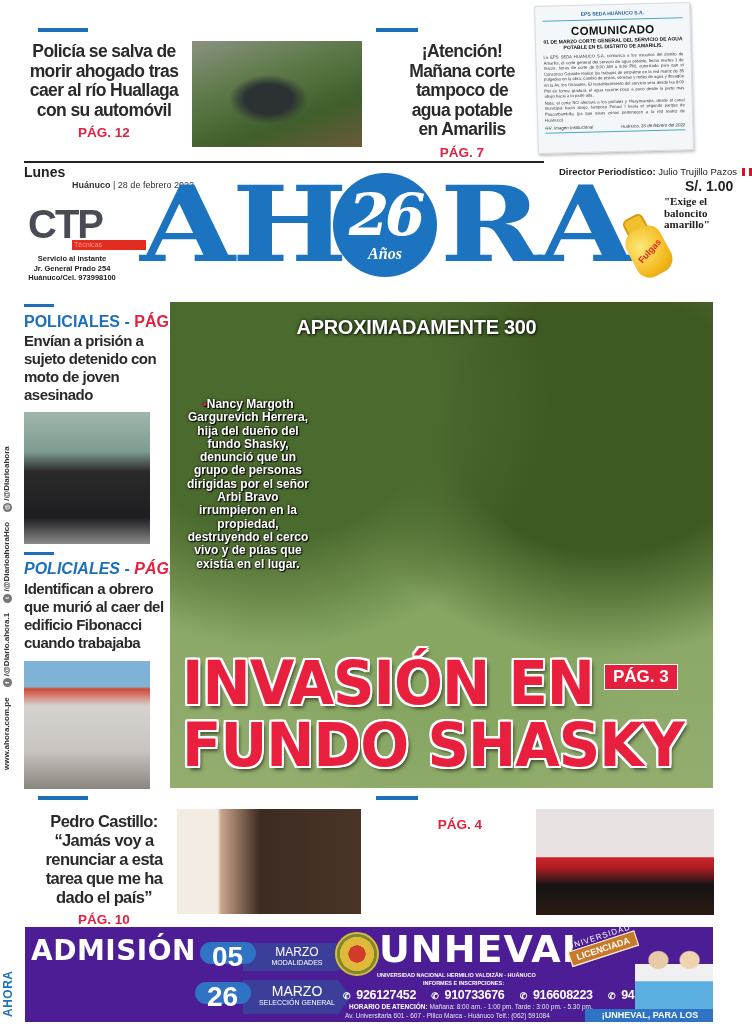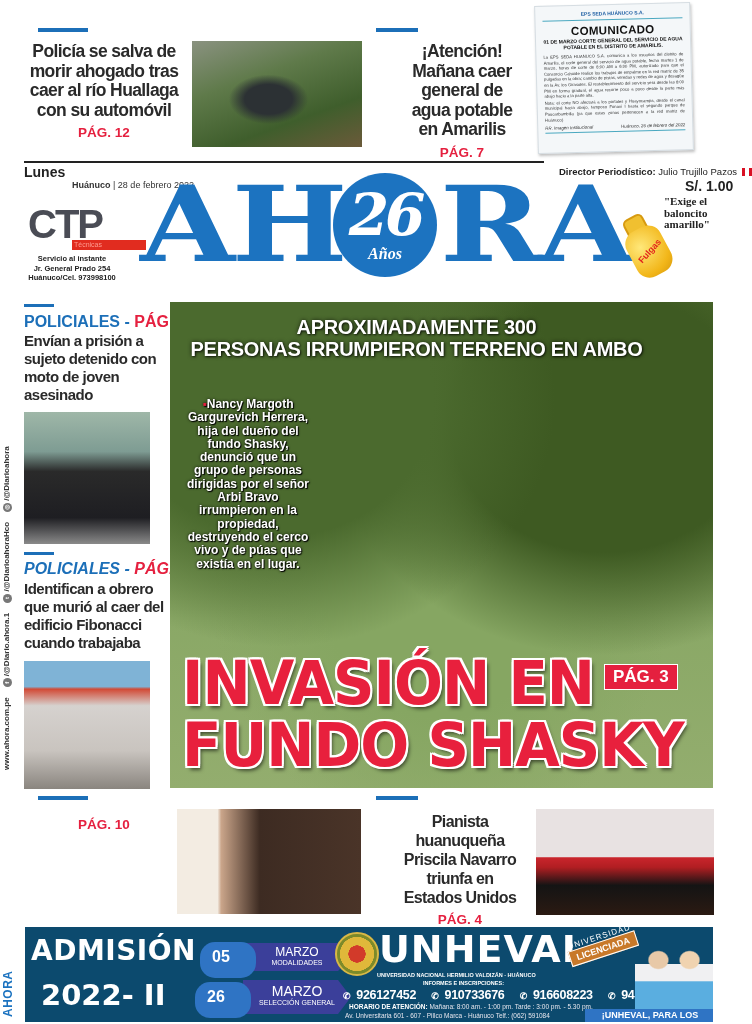--- a/index.html
+++ b/index.html
@@ -68,25 +68,25 @@
   
   .main-photo { left: 170px; top: 302px; width: 543px; height: 486px; }
   .kicker { position: absolute; left: 170px; top: 316px; width: 493px; text-align: center; font-weight: bold; font-size: 20px; line-height: 22px; color: #fff; text-shadow: 0 0 4px rgba(0,0,0,0.7), 1px 1px 2px rgba(0,0,0,0.6); letter-spacing: -0.3px; }
   .lede { position: absolute; left: 183px; top: 398px; width: 130px; text-align: center; font-weight: bold; font-size: 12px; line-height: 13.3px; color: #fff; text-shadow: 0 0 3px rgba(0,0,0,0.85), 1px 1px 1px #000; }
   .lede .bullet { color: #e5203f; }
   .headline { position: absolute; left: 182px; width: 520px; font-family: "DejaVu Sans", sans-serif; font-weight: bold; font-size: 60px; line-height: 62px; color: #e8203d; letter-spacing: -1px;
       text-shadow: -2px -2px 0 #fff, 2px -2px 0 #fff, -2px 2px 0 #fff, 2px 2px 0 #fff, 0 2px 0 #fff, 0 -2px 0 #fff, 2px 0 0 #fff, -2px 0 0 #fff, 3px 4px 4px rgba(0,0,0,0.55); transform: scaleX(0.96); transform-origin: left top; white-space: nowrap; }
   .pag-badge { position: absolute; left: 604px; top: 664px; background: #e5203f; color: #fff; font-weight: bold; font-size: 17px; padding: 2px 8px; border: 1px solid #fff; }
 
   
-  .banner { position: absolute; left: 25px; top: 927px; width: 688px; height: 95px; background: #0c4a6e; overflow: hidden; }
+  .banner { position: absolute; left: 25px; top: 927px; width: 688px; height: 95px; background: #4c1d95; overflow: hidden; }
   .ahora-vert { position: absolute; left: 1px; top: 1017px; transform: rotate(-90deg); transform-origin: left top; font-weight: bold; font-size: 12px; color: #1c73c0; letter-spacing: 0.5px; }
   .adm-title { position: absolute; left: 6px; top: 7px; font-family: "DejaVu Sans", sans-serif; font-weight: bold; font-size: 28px; color: #fff; letter-spacing: 0.5px; }
   .adm-year { position: absolute; left: 16px; top: 51px; font-family: "DejaVu Sans", sans-serif; font-weight: bold; font-size: 29px; color: #fff; }
-  .date-pill { position: absolute; height: 36px; border-radius: 15px; background: #2f74c4; color: #fff; font-weight: bold; font-size: 16px; line-height: 30px; padding-left: 12px; }
+  .date-pill { position: absolute; height: 22px; border-radius: 15px; background: #2f74c4; color: #fff; font-weight: bold; font-size: 28px; line-height: 30px; padding-left: 12px; }
   .date-arrow { position: absolute; background: #3b3f9a; color: #fff; text-align: center; clip-path: polygon(0 0, 88% 0, 100% 50%, 88% 100%, 0 100%); }
   .da-month { font-size: 12px; line-height: 13px; padding-top: 3px; }
   .da-sub { font-size: 7px; line-height: 8px; }
   .seal { position: absolute; left: 310px; top: 5px; width: 44px; height: 44px; border-radius: 50%; background: radial-gradient(circle, #d23a2a 0 30%, #e0b83a 31% 60%, #7c8a2a 61% 80%, #e8c75a 81%); border: 2px solid #d8b845; }
   .unheval { position: absolute; left: 354px; top: 0; font-family: "DejaVu Sans", sans-serif; font-weight: bold; font-size: 38px; color: #fff; letter-spacing: 1px; }
   .unheval-sub { position: absolute; left: 352px; top: 45px; font-size: 5.5px; font-weight: bold; color: #fff; }
   .informes { position: absolute; left: 398px; top: 53px; font-size: 5.5px; font-weight: bold; color: #fff; }
   .phones { position: absolute; left: 318px; top: 61px; font-size: 12.5px; font-weight: bold; color: #fff; white-space: nowrap; letter-spacing: -0.3px; }
   .phones span { margin-right: 6px; }
   .phone-icon { font-size: 9px; }
@@ -104,21 +104,21 @@
 
 <div class="blue-rule" style="left:38px; top:28px;"></div>
 <div class="teaser-head" style="left:24px; top:42px; width:160px;">
   <span>Policía se salva de morir ahogado tras caer al río Huallaga con su automóvil</span>
   <span class="pag">PÁG. 12</span>
 </div>
 <div class="photo photo-car" style="left:192px; top:41px; width:170px; height:106px;"></div>
 
 <div class="blue-rule" style="left:376px; top:28px; width:42px;"></div>
 <div class="teaser-head" style="left:404px; top:42px; width:116px;">
-  <span>¡Atención! Mañana caer general de agua potable en Amarilis</span>
+  <span>¡Atención! Mañana corte tampoco de agua potable en Amarilis</span>
   <span class="pag">PÁG. 7</span>
 </div>
 
 <div class="comunicado">
   <div class="com-logo">EPS SEDA HUÁNUCO S.A.</div>
   <div class="com-title">COMUNICADO</div>
   <div class="com-sub">01 DE MARZO CORTE GENERAL DEL SERVICIO DE AGUA POTABLE EN EL DISTRITO DE AMARILIS.</div>
   <div class="com-body">La EPS SEDA HUANUCO S.A. comunica a los usuarios del distrito de Amarilis, el corte general del servicio de agua potable, fecha martes 1 de marzo, horas de corte de 8:00 AM a 6:00 PM, autorizado para que el Consorcio Cahuide realice los trabajos de empalme en la red matriz de 35 pulgadas en la obra; cambio de pistas, veredas y redes de agua y desagüe en la Av. los Girasoles. El restablecimiento del servicio será desde las 6:00 PM en forma gradual, el agua recorre poco a poco desde la parte más abajo hacia a la parte alta.</div>
   <div class="com-body" style="margin-top:1px;">Nota: el corte NO afectará a los portales y Huayocampa, desde el canal municipal hacia abajo, tampoco Fonavi I hasta el segundo parque de Paucarbambilla (ya que estas zonas pertenecen a la red matriz de Huánuco)</div>
   <div class="com-foot">
@@ -184,46 +184,44 @@
 <div class="vertical-social">
   <span>www.ahora.com.pe</span>
   <span class="social-icon">f</span><span>/@Diario.ahora.1</span>
   <span class="social-icon">t</span><span>/@DiarioahoraHco</span>
   <span class="social-icon">◎</span><span>/@Diarioahora</span>
 </div>
 
 <div class="photo photo-main main-photo"></div>
 <div class="kicker">
   <div>APROXIMADAMENTE 300</div>
-  <div>PERSONAS IRRUMPIERON TERRENO EN AMBO</div>
 </div>
 <div class="lede">
   <span class="bullet">▪</span><span>Nancy Margoth Gargurevich Herrera, hija del dueño del fundo Shasky, denunció que un grupo de personas dirigidas por el señor Arbi Bravo irrumpieron en la propiedad, destruyendo el cerco vivo y de púas que existía en el lugar.</span>
 </div>
 <div class="headline" style="top:652px;">INVASIÓN EN</div>
 <div class="headline" style="top:714px;">FUNDO SHASKY</div>
 <div class="pag-badge">PÁG. 3</div>
 
 <div class="blue-rule" style="left:38px; top:796px;"></div>
 <div class="teaser-head" style="left:44px; top:812px; width:120px; font-size:16.5px; line-height:19px;">
+  <span>Pedro Castillo: “Jamás voy a renunciar a esta tarea que me ha dado el país”</span>
   <span class="pag">PÁG. 10</span>
 </div>
 <div class="photo photo-castillo" style="left:177px; top:809px; width:184px; height:105px;"></div>
 
 <div class="blue-rule" style="left:376px; top:796px; width:42px;"></div>
 <div class="teaser-head" style="left:398px; top:812px; width:124px; font-size:16px; line-height:19px;">
-  <span>Pianista huanuqueña Priscila Navarro triunfa en Estados Unidos</span>
   <span class="pag">PÁG. 4</span>
 </div>
 <div class="photo photo-pianist" style="left:536px; top:809px; width:178px; height:106px;"></div>
 
 <div class="ahora-vert">AHORA</div>
 <div class="banner">
   <div class="adm-title">ADMISIÓN</div>
-  <div class="adm-year">2022- II</div>
 
   <div class="date-arrow" style="left:218px; top:16px; width:108px; height:28px;">
     <div class="da-month">MARZO</div>
     <div class="da-sub">MODALIDADES</div>
   </div>
   <div class="date-pill" style="left:175px; top:15px; width:56px;">05</div>
 
   <div class="date-arrow" style="left:218px; top:53px; width:108px; height:34px;">
     <div class="da-month" style="font-size:14px; line-height:16px;">MARZO</div>
     <div class="da-sub">SELECCIÓN GENERAL</div>

